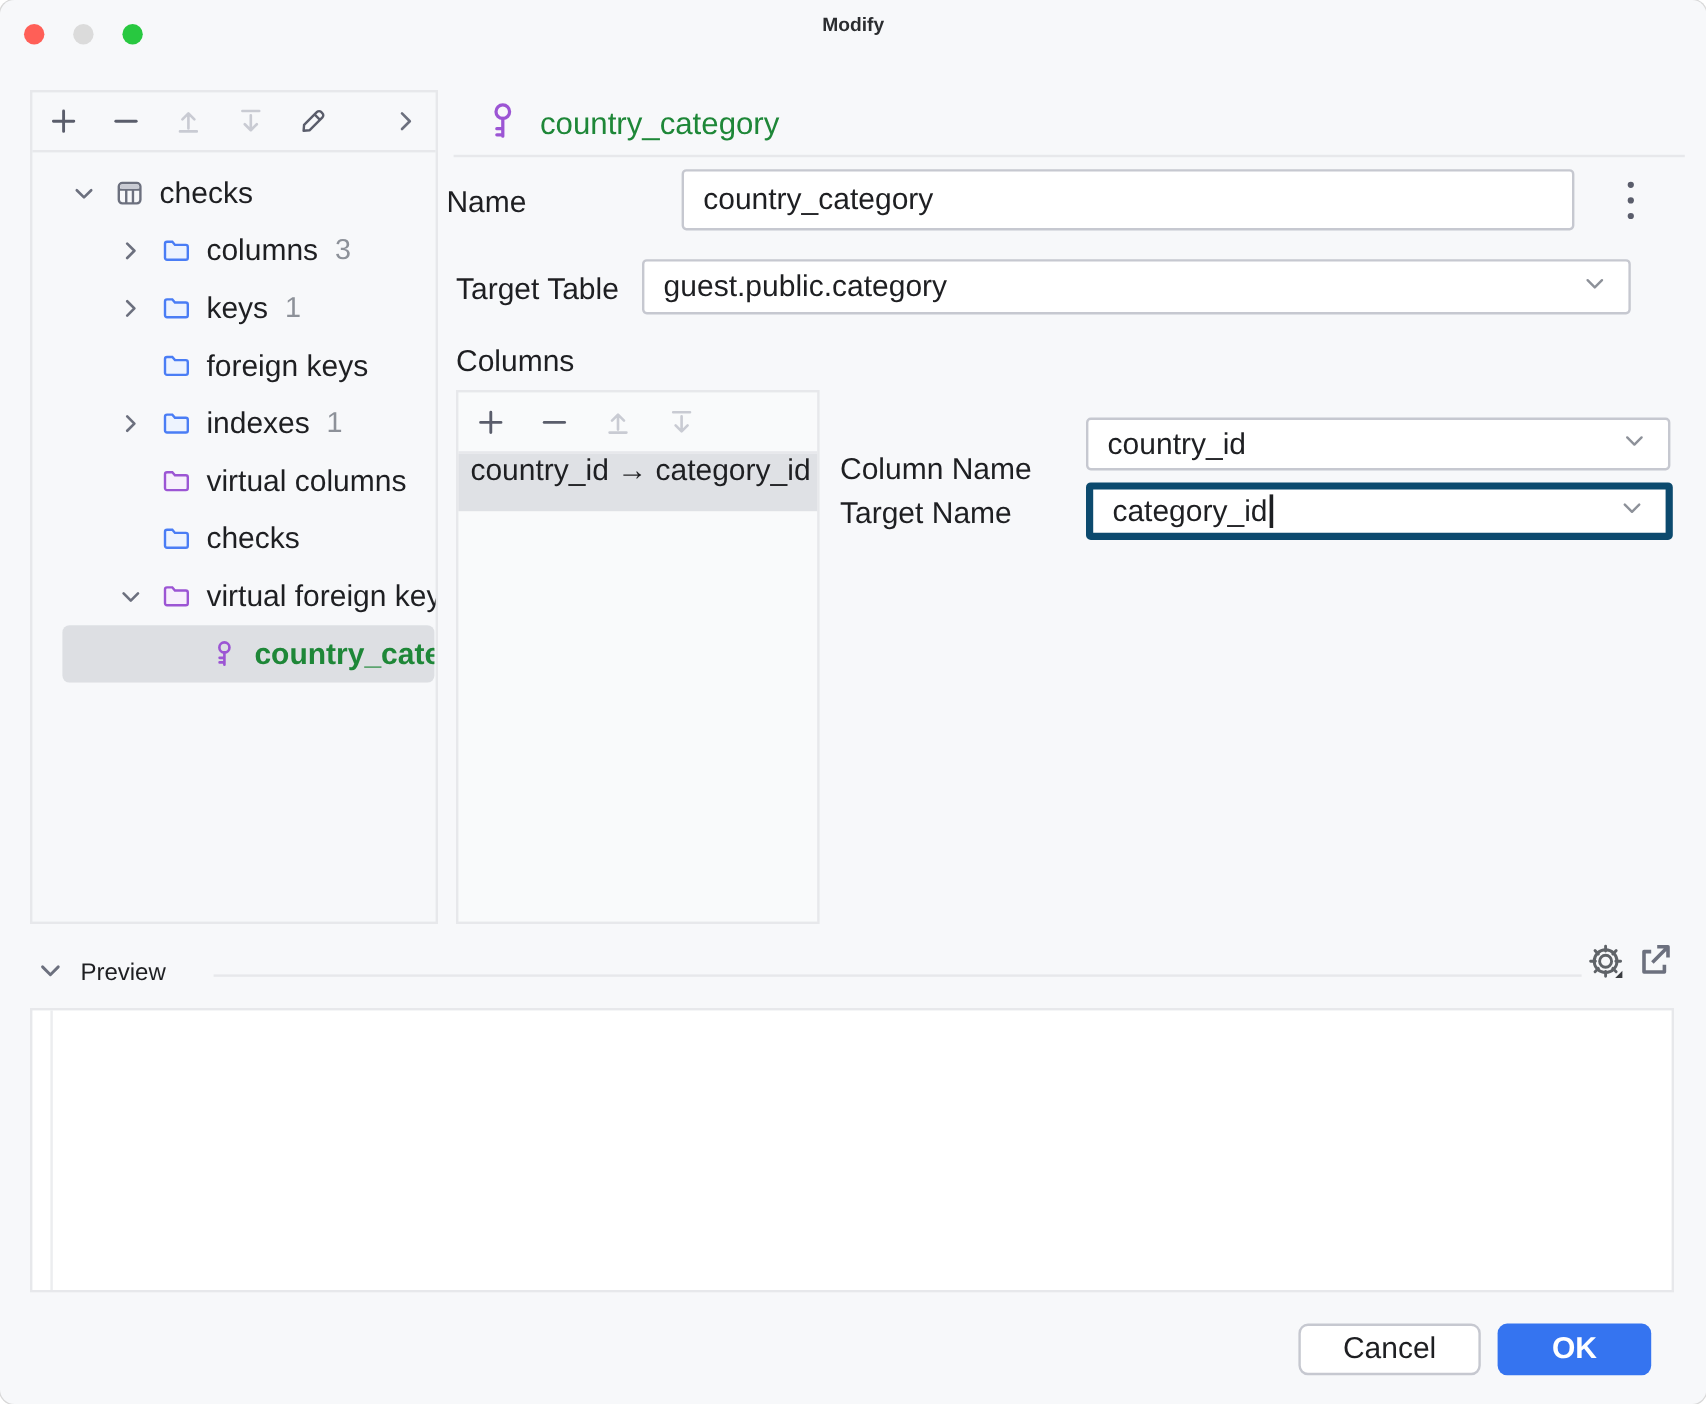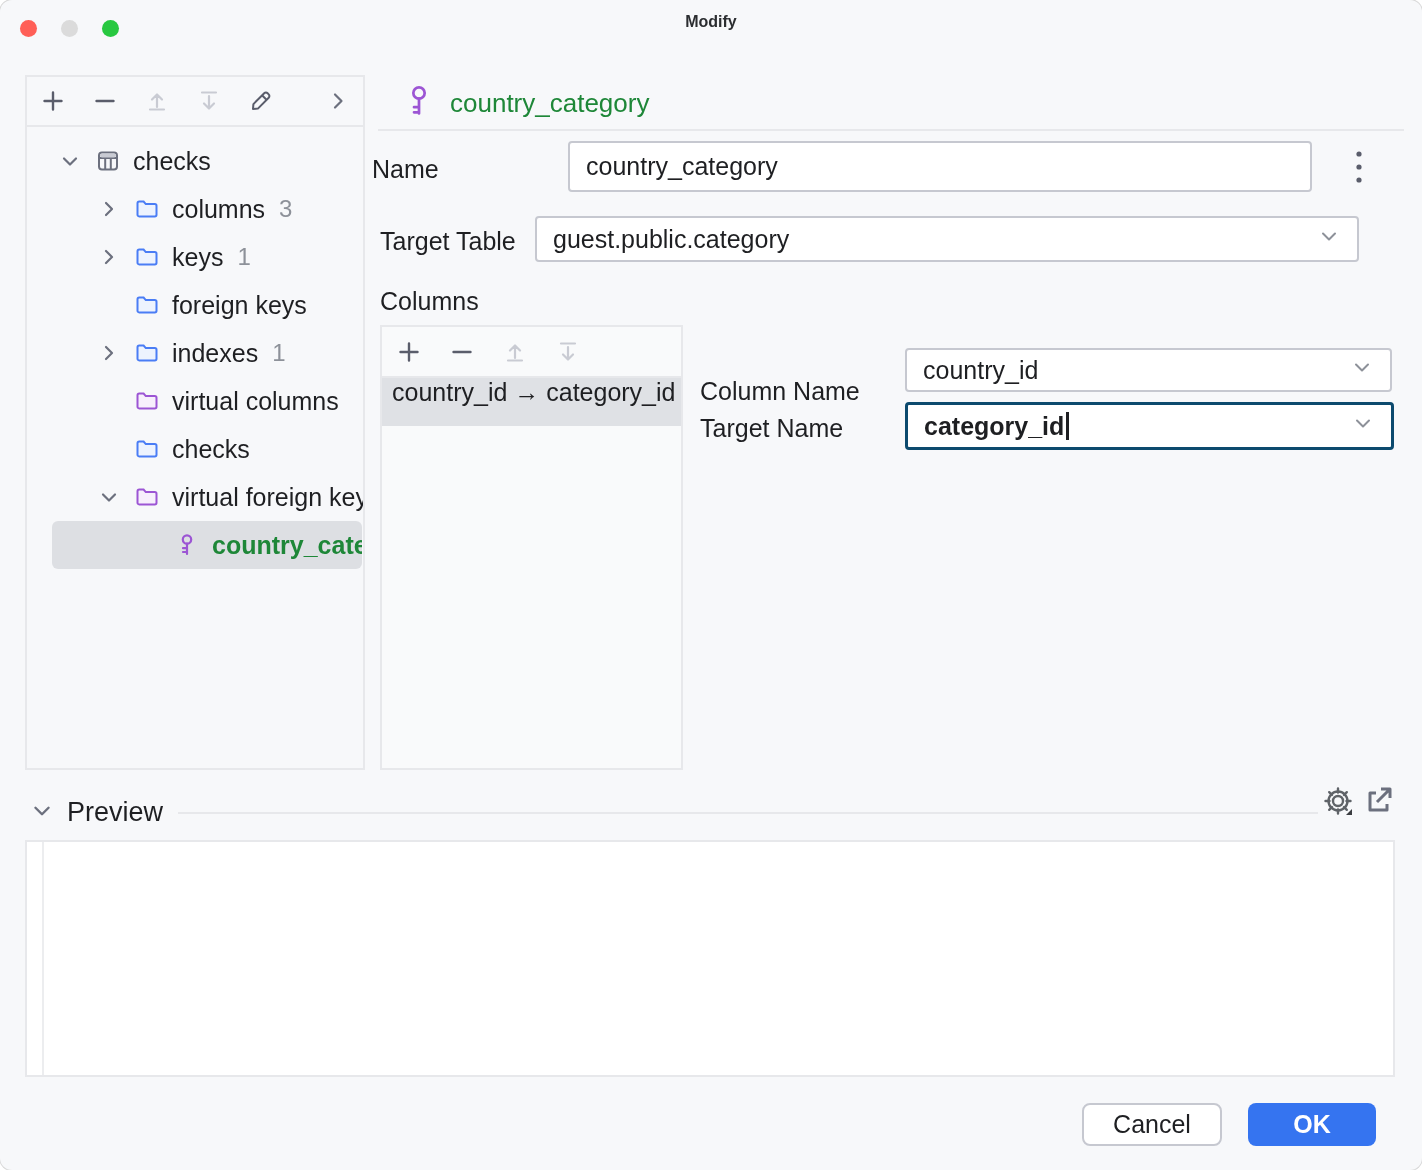--- a/index.html
+++ b/index.html
@@ -39,45 +39,45 @@
   .count{color:#8D9199;margin-left:14px;font-size:24px;}
   
   .ed-header{position:absolute;left:404px;top:84px;display:flex;align-items:center;gap:16px;}
   .ed-title{font-size:26px;color:#1E8738;font-weight:500;}
   .ed-sep{position:absolute;left:378px;top:129px;width:1026px;height:2px;background:#E7E8EB;}
   .flabel{position:absolute;font-size:25px;color:#1E1F22;}
   .field{position:absolute;background:#ffffff;border:2px solid #C6C8D0;border-radius:4px;
     display:flex;align-items:center;font-size:25px;padding:0 16px;color:#1E1F22;}
   .field input{border:none;outline:none;font:inherit;color:inherit;width:100%;background:transparent;padding:0;}
   .field .chevdd{margin-left:auto;flex:0 0 auto;}
-  .field.focus{border:3px solid #0c4a6e;font-weight:bold;}
+  .field.focus{border:6px solid #0c4a6e;}
   .caret{display:inline-block;width:3px;height:28px;background:#1E1F22;margin-left:2px;vertical-align:middle;}
   .kebab{position:absolute;left:1344px;top:146px;width:30px;height:42px;
     display:flex;align-items:center;justify-content:center;}
   
   .cols-panel{position:absolute;left:380px;top:325px;width:303px;height:445px;
     border:2px solid #E7E8EB;background:#F9FAFB;}
   .cols-toolbar{height:51px;border-bottom:2px solid #E7E8EB;display:flex;
     align-items:center;padding-left:14px;gap:27px;}
   .crow{height:48px;display:flex;align-items:flex-start;font-size:25px;padding:0 10px;
     white-space:nowrap;overflow:hidden;}
   .crow.sel{background:#DFE1E5;}
   
   .pv-head{position:absolute;left:30px;top:797px;display:flex;align-items:center;gap:13px;}
-  .pv-label{font-size:27px;}
+  .pv-label{font-size:20px;}
   .pv-line{position:absolute;left:178px;top:812px;width:1140px;height:2px;background:#E7E8EB;}
   .pv-gear{position:absolute;left:1322px;top:785px;width:34px;height:34px;}
   .pv-open{position:absolute;left:1364px;top:786px;width:30px;height:30px;}
   .pv-box{position:absolute;left:25px;top:840px;width:1370px;height:237px;
     background:#ffffff;border:2px solid #E7E8EB;}
   .pv-gutter{position:absolute;left:0;top:0;bottom:0;width:17px;border-right:2px solid #ECEDEF;}
   
   .btn{position:absolute;height:43px;border-radius:8px;font-size:25px;
     display:flex;align-items:center;justify-content:center;}
-  .btn.cancel{left:1082px;top:1103px;width:140px;background:#ffffff;border:2px solid #C6C8D0;color:#1E1F22;}
+  .btn.cancel{left:1082px;top:1103px;width:152px;background:#ffffff;border:2px solid #C6C8D0;color:#1E1F22;}
   .btn.ok{left:1248px;top:1103px;width:128px;background:#3574F0;color:#ffffff;font-weight:600;}
 </style>
 </head>
 <body>
 
 <div class="window">
 
   <div class="titlebar">
     <div class="traffic">
       <span class="light red"></span>

